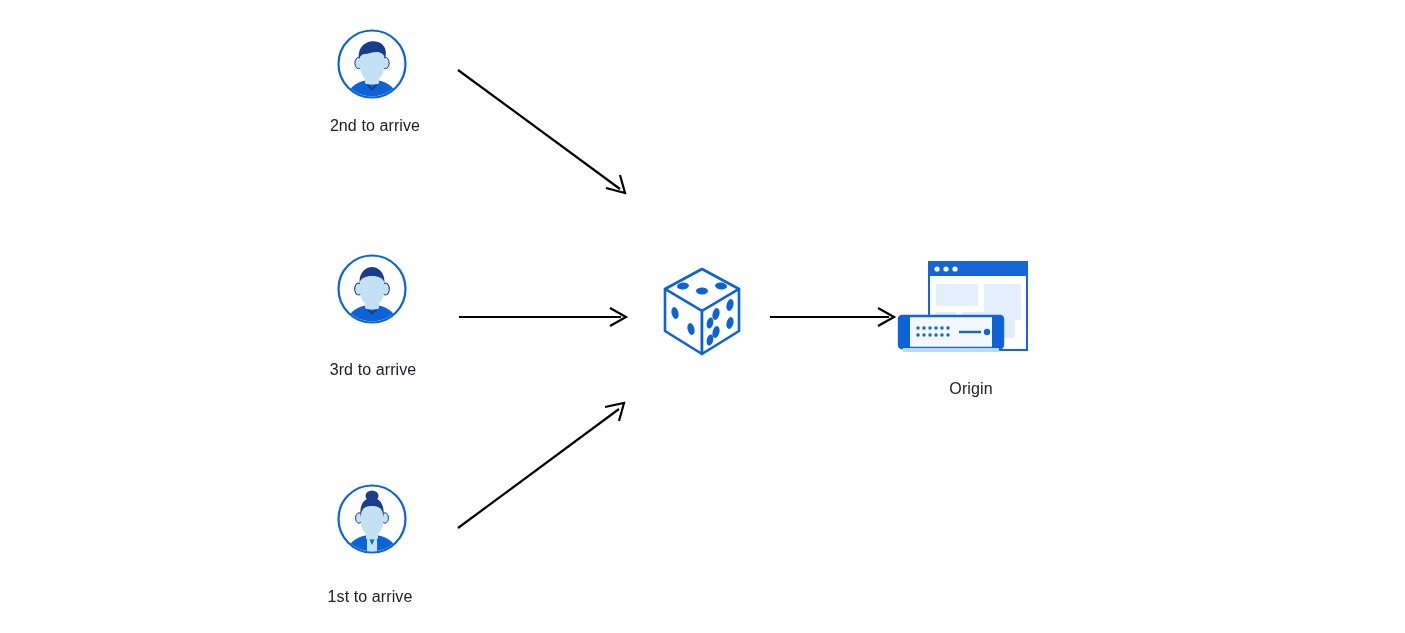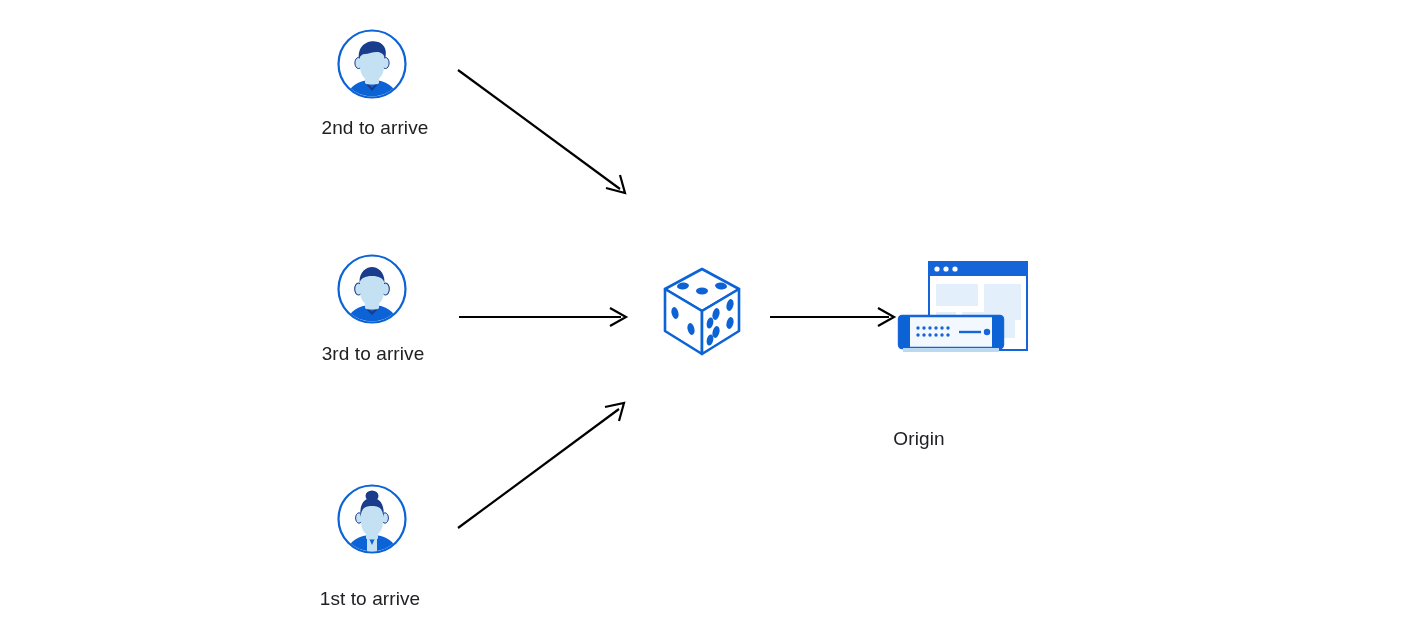--- a/index.html
+++ b/index.html
@@ -19,21 +19,21 @@
   }
   .node {
     position: absolute;
   }
   .icon-box {
     position: absolute;
   }
   .label {
     position: absolute;
     font-family: "Liberation Sans", sans-serif;
-    font-size: 19px;
+    font-size: 16px;
     color: #202124;
     text-align: center;
     white-space: nowrap;
     letter-spacing: 0.1px;
   }
   .arrow-layer {
     position: absolute;
     left: 0;
     top: 0;
     width: 1405px;
@@ -109,21 +109,21 @@
           <path d="M29 42 L43 42 L43 55 C43 57 29 57 29 55 Z" fill="#c3e1f2"></path>
           <ellipse cx="22.5" cy="36" rx="3.8" ry="6" fill="#c3e1f2" stroke="#1a3c8c" stroke-width="1.1"></ellipse>
           <ellipse cx="49.5" cy="36" rx="3.8" ry="6" fill="#c3e1f2" stroke="#1a3c8c" stroke-width="1.1"></ellipse>
           <path d="M24 30 C24 18 48 18 48 30 L48 38 C48 48 42 53 36 53 C30 53 24 48 24 38 Z" fill="#c3e1f2"></path>
 
           <path d="M23.5 30 C23 18 31 14 36 14 C41 14 49 18 48.5 30 C47 25 43 23 36 23 C29 23 25 25 23.5 30 Z" fill="#1a3c8c"></path>
         </g>
       </svg>
     </span>
   </div>
-  <div class="label" style="left:298px; top:343px; width:150px;">3rd to arrive</div>
+  <div class="label" style="left:298px; top:361px; width:150px;">3rd to arrive</div>
 
   <div class="node" style="left:336px; top:483px;">
     <span class="icon-box" style="left:0; top:0;">
       <svg width="72" height="72" viewBox="0 0 72 72">
         <defs>
           <clipPath id="clipBot">
               <circle cx="36" cy="36" r="32.5"></circle>
             </clipPath>
         </defs>
         <circle cx="36" cy="36" r="33.5" fill="#ffffff" stroke="#0b63d6" stroke-width="2.2"></circle>
@@ -215,15 +215,15 @@
             <circle cx="43" cy="77" r="1.7"></circle>
             <circle cx="49" cy="77" r="1.7"></circle>
             <circle cx="55" cy="77" r="1.7"></circle>
           </g>
           <line x1="66" y1="74" x2="88" y2="74" stroke="#1565d8" stroke-width="2.4"></line>
           <circle cx="94" cy="74" r="3.2" fill="#1565d8"></circle>
         </g>
       </svg>
     </span>
   </div>
-  <div class="label" style="left:844px; top:380px; width:150px;margin-top:48px;">Origin</div>
+  <div class="label" style="left:896px; top:380px; width:150px;">Origin</div>
 
 </div>
 
 </body></html>

